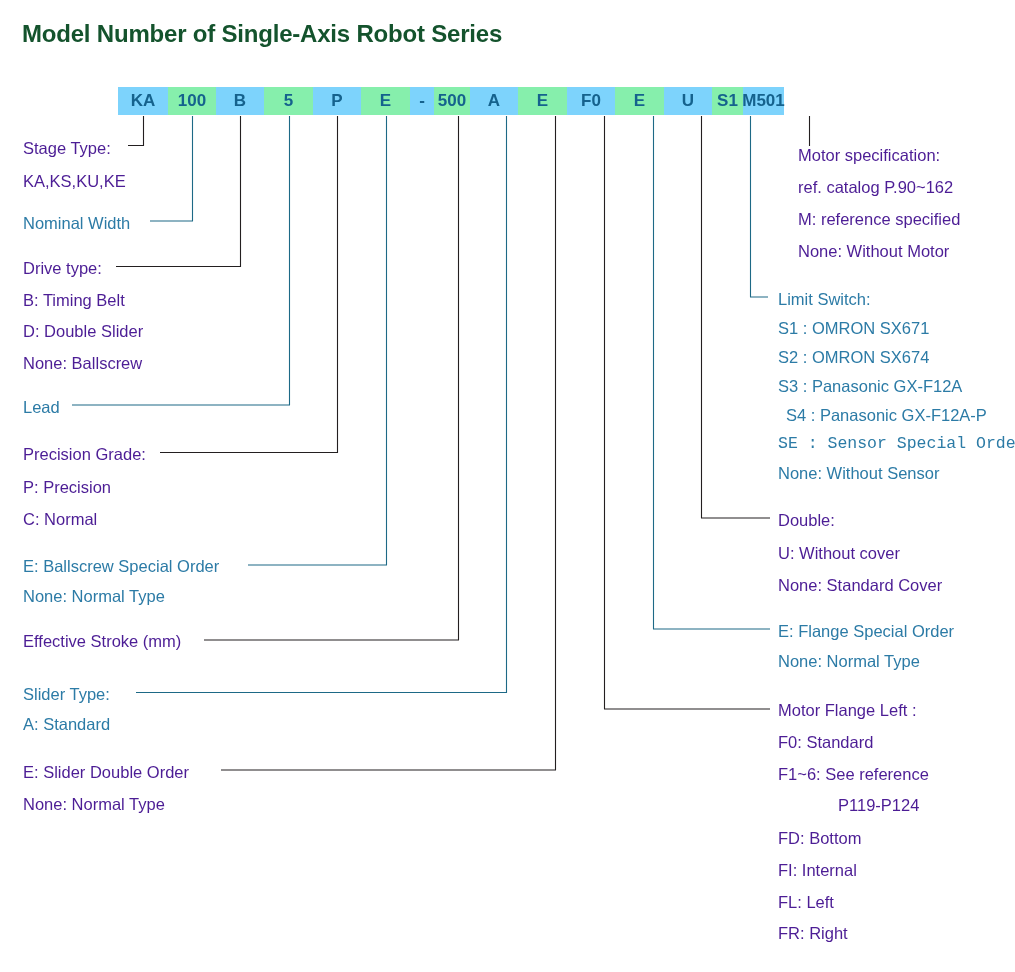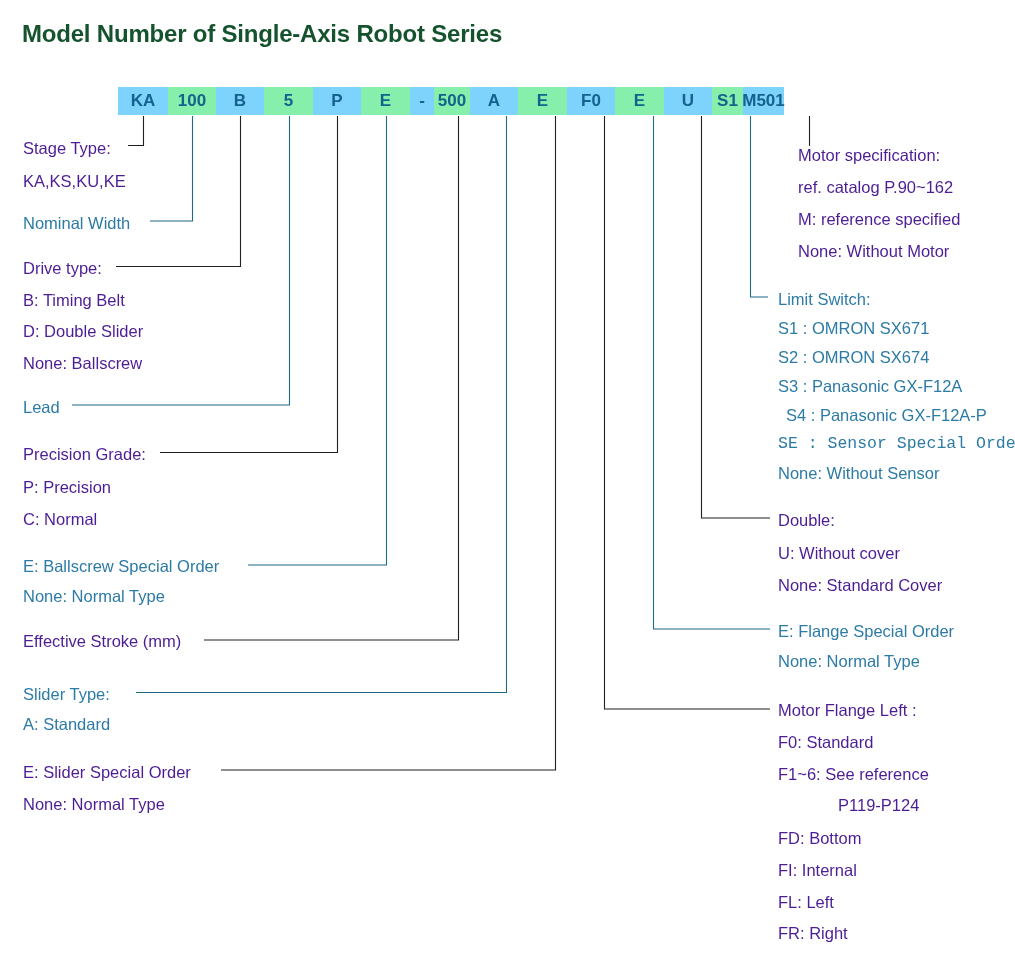--- a/index.html
+++ b/index.html
@@ -182,21 +182,21 @@
   <div class="lbl t-dark" style="left:23px; top:511px;">C: Normal</div>
 
   <div class="lbl t-blue" style="left:23px; top:558px;">E: Ballscrew Special Order</div>
   <div class="lbl t-blue" style="left:23px; top:588px;">None: Normal Type</div>
 
   <div class="lbl t-dark" style="left:23px; top:633px;">Effective Stroke (mm)</div>
 
   <div class="lbl t-blue" style="left:23px; top:686px;">Slider Type:</div>
   <div class="lbl t-blue" style="left:23px; top:716px;">A: Standard</div>
 
-  <div class="lbl t-dark" style="left:23px; top:764px;">E: Slider Special Order</div>
+  <div class="lbl t-dark" style="left:23px; top:764px;">E: Slider Double Order</div>
   <div class="lbl t-dark" style="left:23px; top:796px;">None: Normal Type</div>
 
   <div class="lbl t-dark" style="left:798px; top:147px;">Motor specification:</div>
   <div class="lbl t-dark" style="left:798px; top:179px;">ref. catalog P.90~162</div>
   <div class="lbl t-dark" style="left:798px; top:211px;">M: reference specified</div>
   <div class="lbl t-dark" style="left:798px; top:243px;">None: Without Motor</div>
 
   <div class="lbl t-blue" style="left:778px; top:291px;">Limit Switch:</div>
   <div class="lbl t-blue" style="left:778px; top:320px;">S1 :  OMRON SX671</div>
   <div class="lbl t-blue" style="left:778px; top:349px;">S2 :  OMRON SX674</div>

